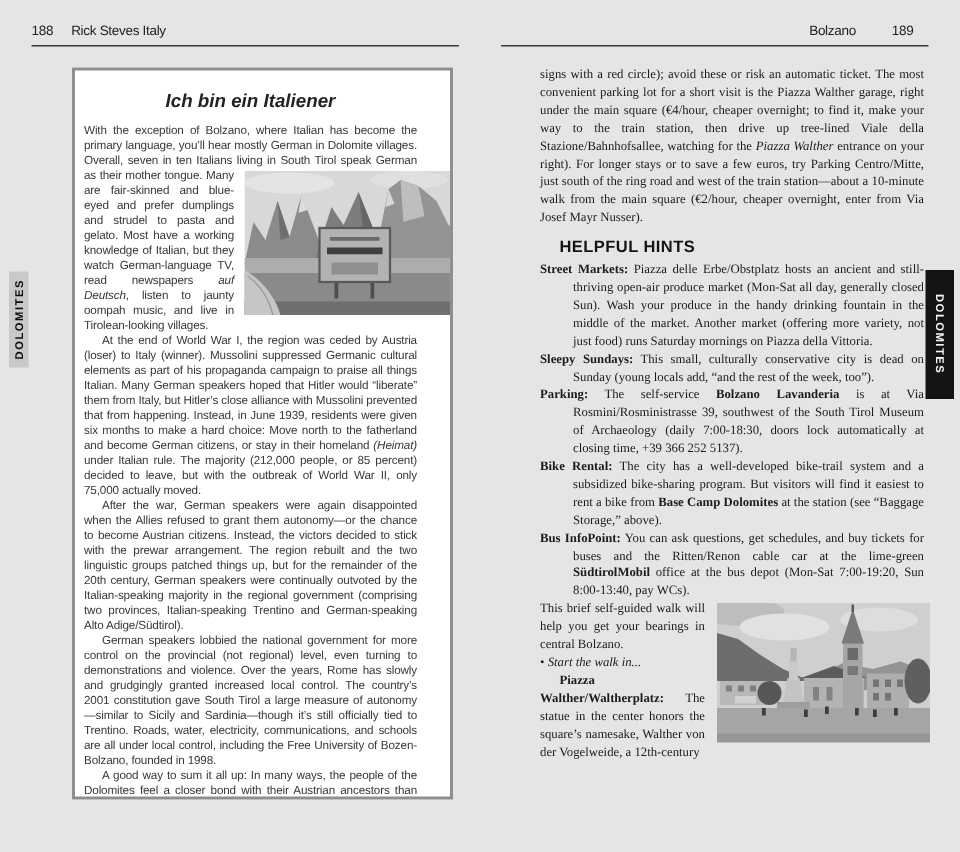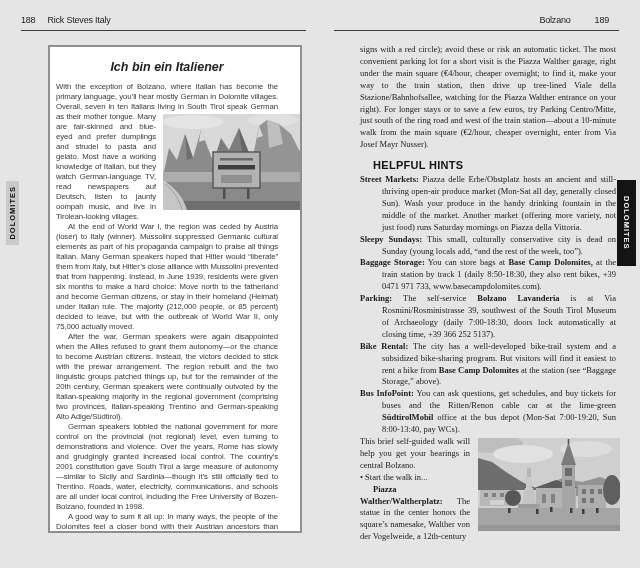--- a/index.html
+++ b/index.html
@@ -52,21 +52,21 @@
   .walk-heading{font-family:"Liberation Sans",sans-serif;font-weight:bold;
                 font-size:14px;letter-spacing:0.2px;text-align:center;color:#111;
                 margin:10px 0 6px 0;}
   .walk-body{overflow:visible;}
   .walk-photo-float{float:right;width:142px;height:93px;margin:2px -4px 2px 8px;display:block;}
   .walk-photo-float svg{display:block;width:142px;height:93px;}
   .walk-intro{text-indent:0;}
   .walk-bullet{margin:0;text-align:left;}
   .walk-para{margin:0;text-align:justify;text-indent:13px;hyphens:auto;}
 
-  .seg-i{}
+  .seg-i{font-style:italic;}
   .seg-b{font-weight:bold;}
 </style>
 </head>
 <body>
 
 <div class="spread">
 
   <div class="runhead runhead-left">
     <span class="pagenum">188</span><span class="booktitle">Rick Steves Italy</span>
   </div>
@@ -129,21 +129,20 @@
   </div>
 
   <div class="right-col">
 
     <p class="para"><span><span>signs with a red circle); avoid these or risk an automatic ticket. The most convenient parking lot for a short visit is the Piazza Walther garage, right under the main square (€4/hour, cheaper overnight; to find it, make your way to the train station, then drive up tree-lined Viale della Stazione/Bahnhofsallee, watching for the </span><span class="seg-i">Piazza Walther</span><span> entrance on your right). For longer stays or to save a few euros, try Parking Centro/Mitte, just south of the ring road and west of the train station—about a 10-minute walk from the main square (€2/hour, cheaper overnight, enter from Via Josef Mayr Nusser).</span></span></p>
 
     <div class="hints-heading">HELPFUL HINTS</div>
 
     <p class="hint"><b>Street Markets:</b> <span><span>Piazza delle Erbe/Obstplatz hosts an ancient and still-thriving open-air produce market (Mon-Sat all day, generally closed Sun). Wash your produce in the handy drinking fountain in the middle of the market. Another market (offering more variety, not just food) runs Saturday mornings on Piazza della Vittoria.</span></span></p>
     <p class="hint"><b>Sleepy Sundays:</b> <span><span>This small, culturally conservative city is dead on Sunday (young locals add, “and the rest of the week, too”).</span></span></p>
-    <p class="hint"><b>Baggage Storage:</b> <span><span>You can store bags at </span><span class="seg-b">Base Camp Dolomites,</span><span> at the train station by track 1 (daily 8:50-18:30, they also rent bikes, +39 0471 971 733, www.basecampdolomites.com).</span></span></p>
     <p class="hint"><b>Parking:</b> <span><span>The self-service </span><span class="seg-b">Bolzano Lavanderia</span><span> is at Via Rosmini/Rosministrasse 39, southwest of the South Tirol Museum of Archaeology (daily 7:00-18:30, doors lock automatically at closing time, +39 366 252 5137).</span></span></p>
     <p class="hint"><b>Bike Rental:</b> <span><span>The city has a well-developed bike-trail system and a subsidized bike-sharing program. But visitors will find it easiest to rent a bike from </span><span class="seg-b">Base Camp Dolomites</span><span> at the station (see “Baggage Storage,” above).</span></span></p>
     <p class="hint"><b>Bus InfoPoint:</b> <span><span>You can ask questions, get schedules, and buy tickets for buses and the Ritten/Renon cable car at the lime-green </span><span class="seg-b">SüdtirolMobil</span><span> office at the bus depot (Mon-Sat 7:00-19:20, Sun 8:00-13:40, pay WCs).</span></span></p>
 
 
     <div class="walk-body">
       <span class="walk-photo-float">
           <svg viewBox="0 0 142 93" preserveAspectRatio="none" role="img">
         <g>
           <rect width="142" height="93" fill="#cfcfcf"></rect>

